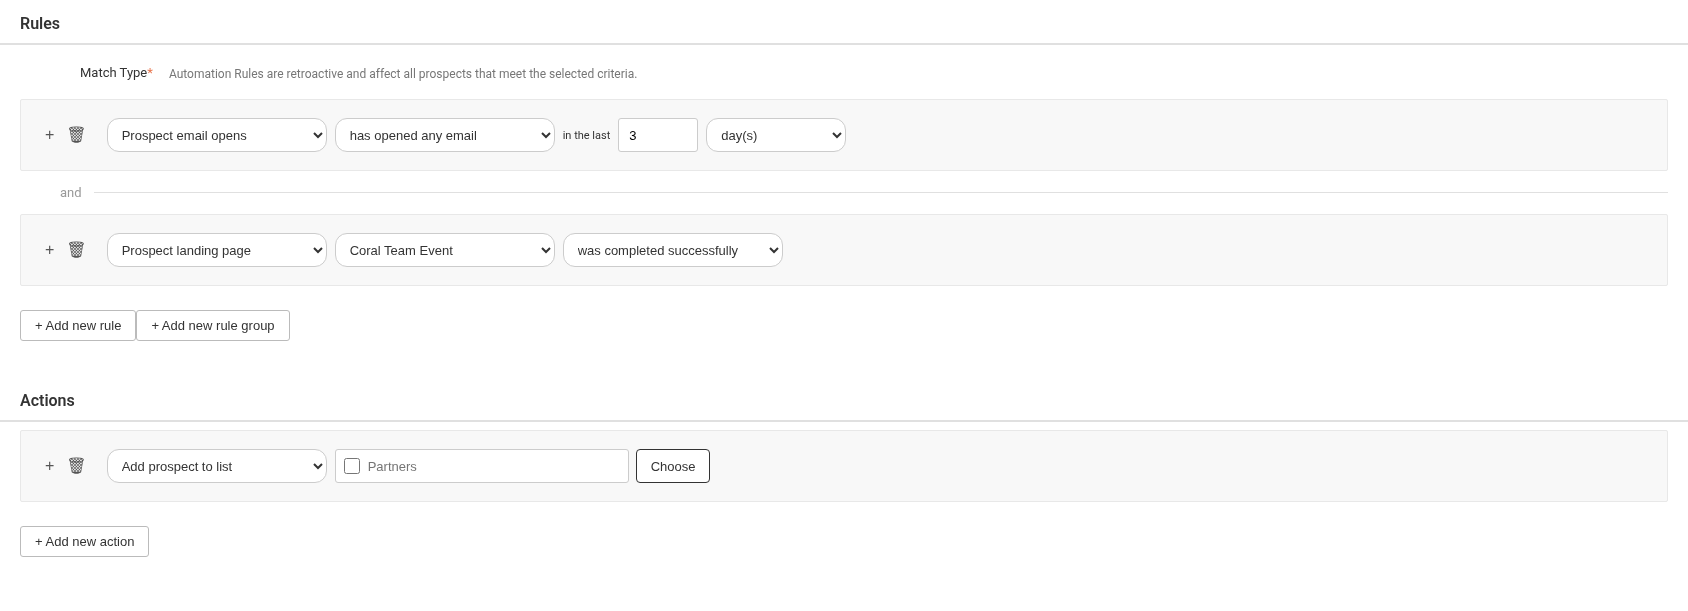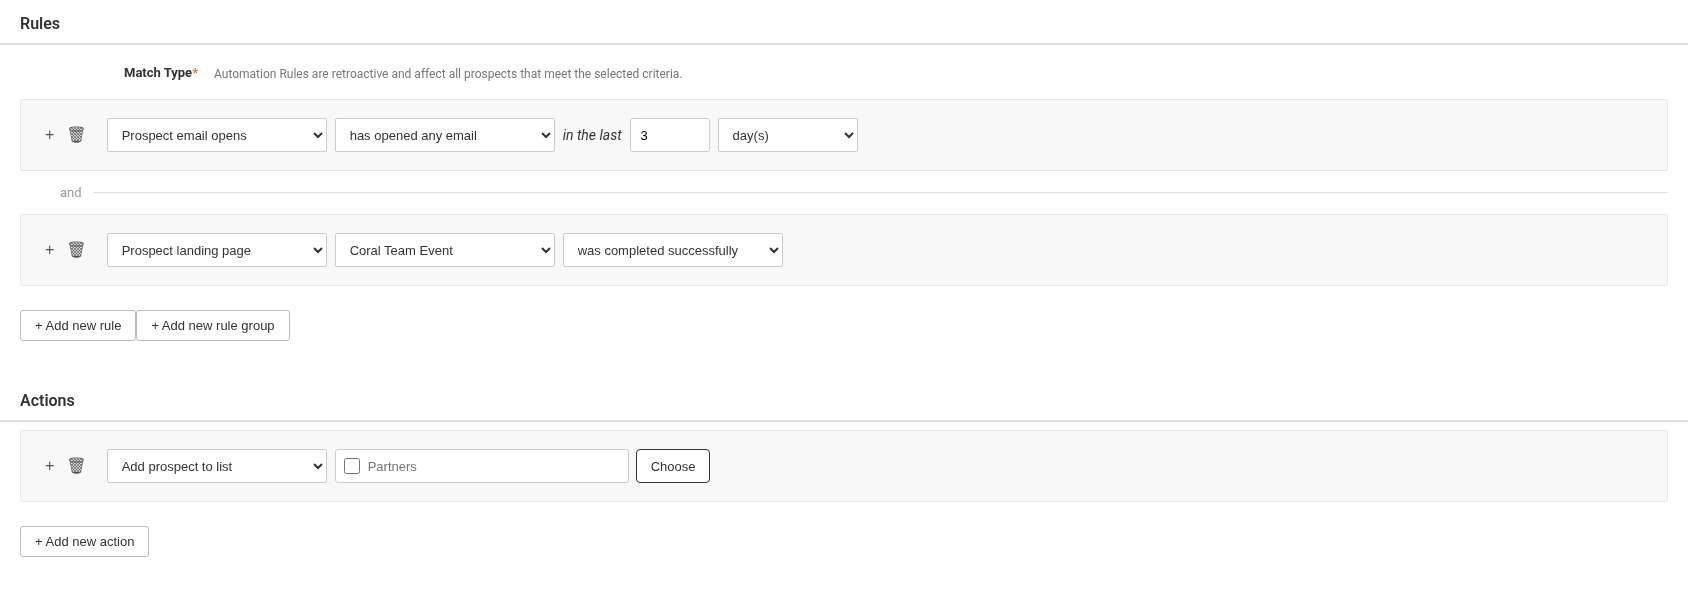--- a/index.html
+++ b/index.html
@@ -25,27 +25,26 @@
     }
 
     .match-type-row {
       display: flex;
       align-items: flex-start;
       padding: 18px 20px 10px 80px;
       gap: 0;
     }
 
     .match-type-label {
-      font-weight: 700;
+      font-weight: 400;
       font-size: 13px;
       color: #333;
       margin-right: 16px;
       white-space: nowrap;
       padding-top: 2px;
-      margin-left: 44px;
     }
 
     .match-type-label .required {
       color: #e8734a;
     }
 
     .match-type-options {
       display: flex;
       flex-direction: column;
       gap: 4px;
@@ -109,21 +108,21 @@
       cursor: pointer;
       font-size: 16px;
       color: #555;
       padding: 2px 4px;
       line-height: 1;
     }
 
     select {
       appearance: auto;
       border: 1px solid #ccc;
-      border-radius: 2px;
+      border-radius: 12px;
       padding: 6px 28px 6px 10px;
       font-size: 13px;
       color: #333;
       background: #fff;
       cursor: pointer;
       height: 34px;
     }
 
     .select-rule-type {
       width: 220px;
@@ -135,24 +134,23 @@
 
     .select-outcome {
       width: 220px;
     }
 
     .select-time-unit {
       width: 140px;
     }
 
     .in-the-last-label {
-      font-size: 14px;
+      font-size: 11px;
       color: #333;
       white-space: nowrap;
-      font-style: italic;
     }
 
     .number-input {
       border: 1px solid #ccc;
       border-radius: 3px;
       padding: 6px 10px;
       font-size: 13px;
       width: 80px;
       height: 34px;
     }

